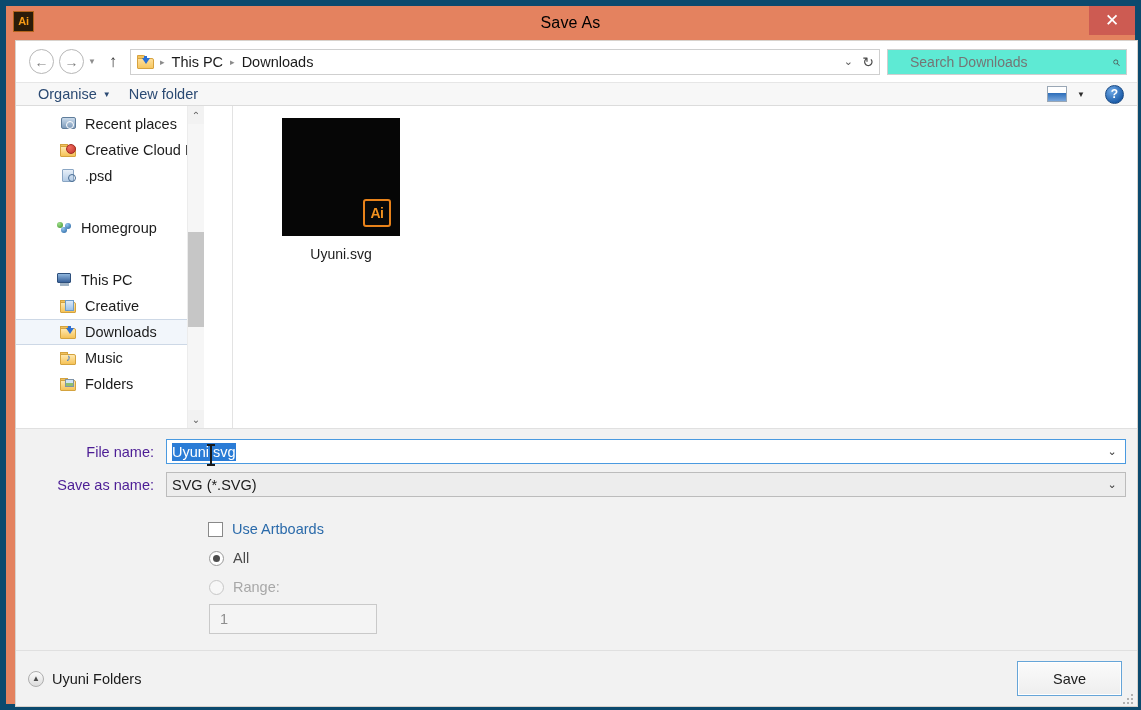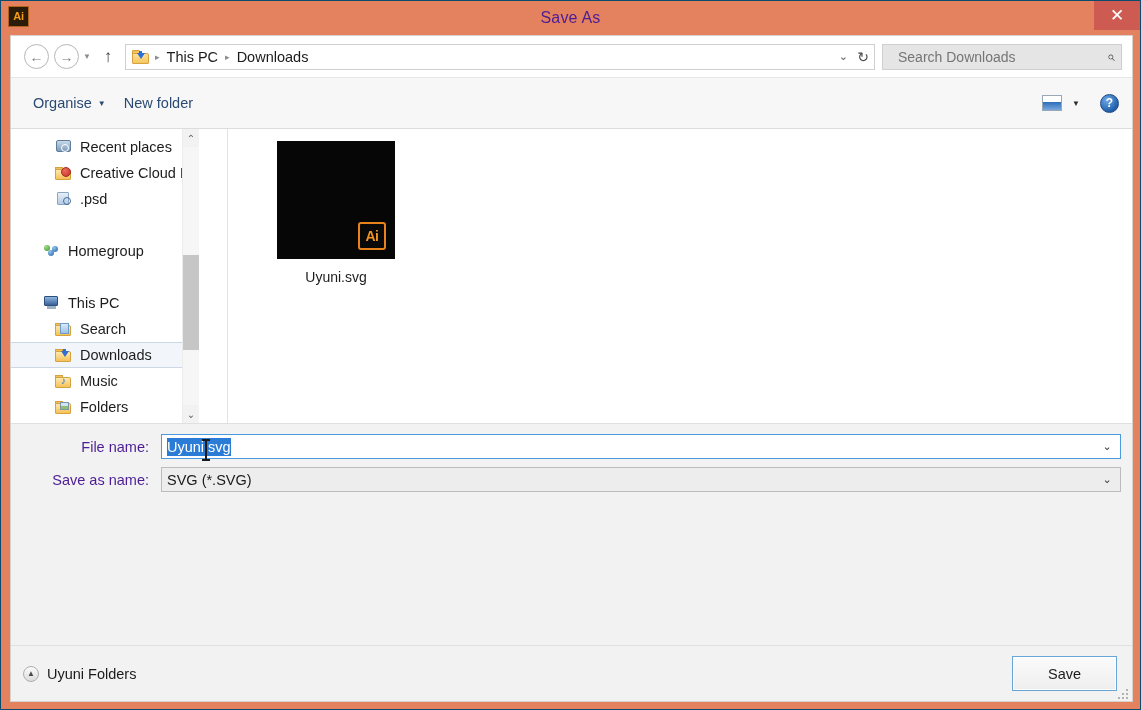--- a/index.html
+++ b/index.html
@@ -8,21 +8,21 @@
     width: 1141px; height: 710px;
     overflow: hidden;
     font-family: "Liberation Sans", sans-serif;
   }
 
   
   #window {
     position: relative;
     width: 1141px; height: 710px;
     background: #e4825f;
-    border: 1px solid #0c4a6e;
+    border: 6px solid #0c4a6e;
   }
 
   
   #titlebar {
     position: relative;
     height: 34px;
     background: #e4825f;
     display: flex; align-items: center;
   }
   #app-icon {
@@ -31,21 +31,21 @@
     background: #2b1c09;
     border: 1px solid #b3631c;
     display: flex; align-items: center; justify-content: center;
     font-size: 11px; font-weight: bold; color: #f59b16;
     line-height: 1; letter-spacing: -.3px;
   }
   #title-text {
     width: 100%;
     text-align: center;
     font-size: 16px;
-    color: #4c1d95;
+    color: #000000;
     letter-spacing: .2px;
   }
   #close-button {
     position: absolute; right: 0; top: 0;
     width: 46px; height: 29px;
     background: #cd5b52;
     color: #ffffff;
     display: flex; align-items: center; justify-content: center;
     font-size: 17px; font-weight: 300;
     cursor: pointer;
@@ -150,39 +150,39 @@
   }
   #crumb-refresh {
     position: absolute; right: 5px;
     color: #4a4a4a; font-size: 14px;
     cursor: pointer;
   }
   #search-box {
     width: 240px; height: 26px;
     margin-left: 7px; margin-right: 2px;
     border: 1px solid #cfcfcf;
-    background: #e5e5e5;
-    display: flex; align-items: center;
-    padding: 0 6px 0 13px;
+    background: #5eead4;
+    display: flex; align-items: center;
+    padding: 0 6px 0 20px;
   }
   #search-input {
     flex: 1;
     border: none; outline: none;
     font-size: 14px; color: #767676;
     font-family: "Liberation Sans", sans-serif;
     background: transparent;
   }
   #search-icon {
     color: #4b4b4b; font-size: 14px;
     transform: scaleX(-1);
   }
 
   
   #command-bar {
-    height: 52px;
+    height: 24px;
     background: #f7f7f7;
     border-top: 1px solid #e6e6e6;
     border-bottom: 1px solid #dcdcdc;
     display: flex; align-items: center;
     padding: 0 13px;
     flex: none;
   }
   .cmd-item {
     font-size: 14.5px; color: #2b4a73;
     padding: 4px 9px;
@@ -226,21 +226,21 @@
     width: 188px;
     background: #ffffff;
     position: relative;
     padding-top: 5px;
     overflow: hidden;
     flex: none;
   }
   .nav-item {
     height: 26px;
     display: flex; align-items: center;
-    padding-left: 32px;
+    padding-left: 40px;
     font-size: 14.5px; color: #1c1c1c;
     cursor: pointer;
     white-space: nowrap;
   }
   .nav-item.indent { padding-left: 44px; }
   .nav-item.selected {
     background: #f2f6fb;
     border: 1px solid #cdd8e6;
     border-left: none; border-right: none;
     height: 26px;
@@ -682,21 +682,21 @@
               <span class="ico-pc-base"></span>
             </span>
           <span>This PC</span>
         </div>
         <div class="nav-item indent">
           <span class="nav-icon">
               <span class="ico-foldertab"></span>
               <span class="ico-folder"></span>
               <span class="ico-blue-page"></span>
             </span>
-          <span>Search</span>
+          <span>Creative</span>
         </div>
         <div class="nav-item indent selected">
           <span class="nav-icon">
               <span class="ico-foldertab"></span>
               <span class="ico-folder"></span>
               <span class="ico-blue-stem"></span>
               <span class="ico-blue-arrow"></span>
             </span>
           <span>Downloads</span>
         </div>
@@ -747,20 +747,35 @@
         </div>
       </div>
       <div class="form-row">
         <div class="form-label">Save as name:</div>
         <div class="combo readonly">
           <div class="combo-value">SVG (*.SVG)</div>
           <div class="combo-caret">⌄</div>
         </div>
       </div>
 
+      <div id="options">
+        <div class="opt-row">
+          <span class="checkbox"></span>
+          <span class="opt-link">Use Artboards</span>
+        </div>
+        <div class="opt-row">
+          <span class="radio checked"></span>
+          <span class="opt-text">All</span>
+        </div>
+        <div class="opt-row">
+          <span class="radio disabled"></span>
+          <span class="opt-text disabled">Range:</span>
+        </div>
+        <div id="range-input">1</div>
+      </div>
     </div>
 
     <div id="footer">
       <div id="hide-folders">
         <span id="hide-folders-icon">▲</span>
         <span id="hide-folders-label">Uyuni Folders</span>
       </div>
       <div id="footer-spacer"></div>
       <div class="dlg-button default">Save</div>
       <div id="resize-grip">

